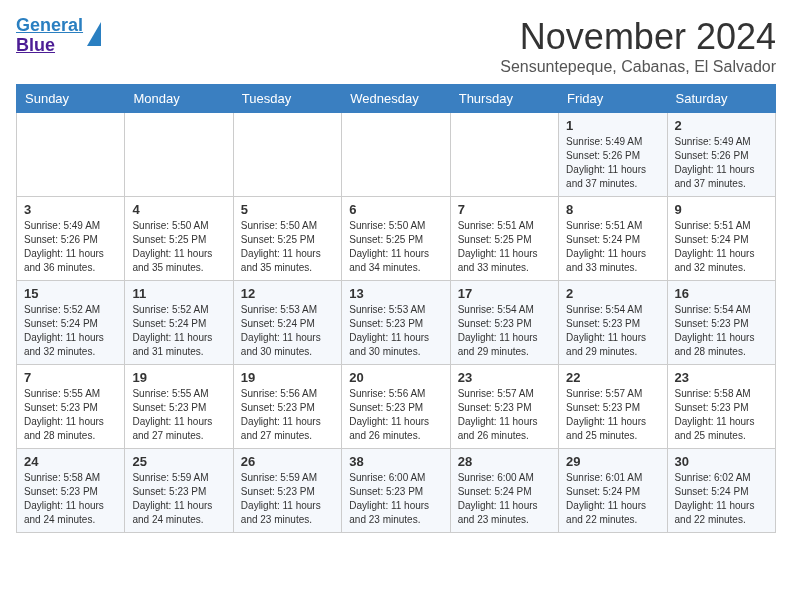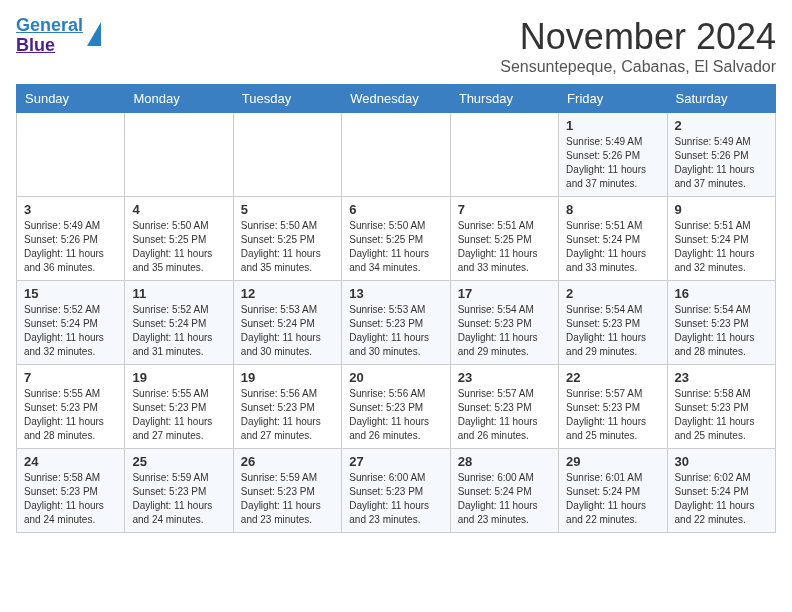--- a/index.html
+++ b/index.html
@@ -238,21 +238,21 @@
         </td>
         <td>
           <span class="day-num">25</span>
           <div class="day-info">Sunrise: 5:59 AM<br>Sunset: 5:23 PM<br>Daylight: 11 hours and 24 minutes.</div>
         </td>
         <td>
           <span class="day-num">26</span>
           <div class="day-info">Sunrise: 5:59 AM<br>Sunset: 5:23 PM<br>Daylight: 11 hours and 23 minutes.</div>
         </td>
         <td>
-          <span class="day-num">27</span>
+          <span class="day-num">38</span>
           <div class="day-info">Sunrise: 6:00 AM<br>Sunset: 5:23 PM<br>Daylight: 11 hours and 23 minutes.</div>
         </td>
         <td>
           <span class="day-num">28</span>
           <div class="day-info">Sunrise: 6:00 AM<br>Sunset: 5:24 PM<br>Daylight: 11 hours and 23 minutes.</div>
         </td>
         <td>
           <span class="day-num">29</span>
           <div class="day-info">Sunrise: 6:01 AM<br>Sunset: 5:24 PM<br>Daylight: 11 hours and 22 minutes.</div>
         </td>

